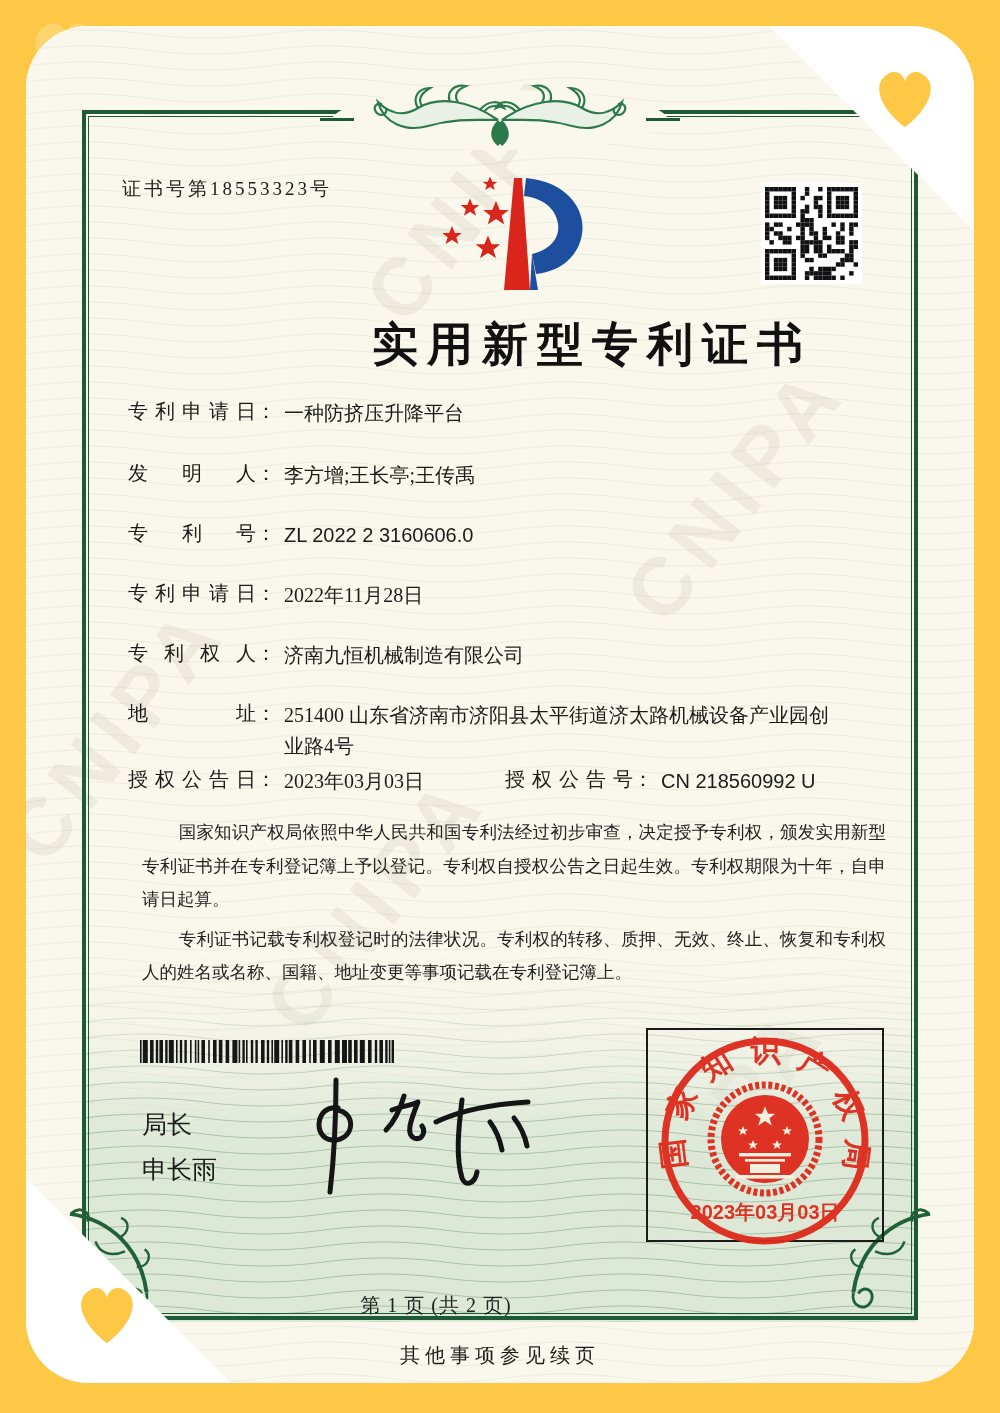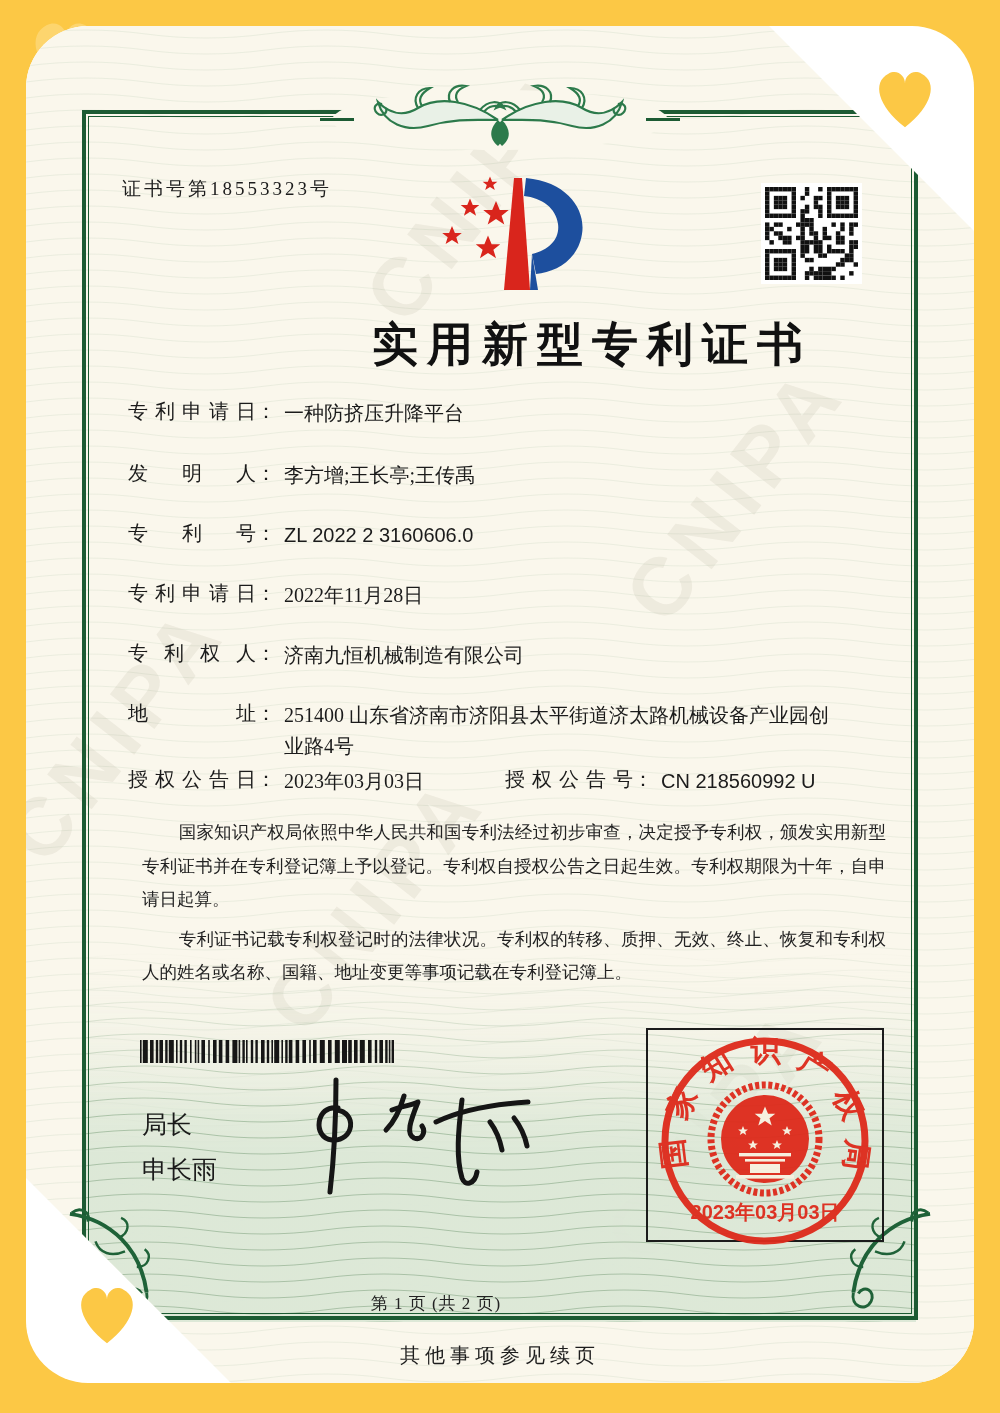--- a/index.html
+++ b/index.html
@@ -68,21 +68,21 @@
   .director { position:absolute; left:116px; top:1086px; font-family:"Liberation Sans",sans-serif;
               font-size:25px; color:#1a1a1a; line-height:1.0; }
   .director div { margin-bottom:20px; }
   .signature { position:absolute; left:250px; top:1040px; width:270px; height:140px; }
 
   .sealbox { position:absolute; left:620px; top:1002px; width:238px; height:214px;
              border:2px solid #1b1b1b; }
   .seal { position:absolute; left:-1px; top:-6px; width:236px; height:230px; opacity:.95; }
 
   .pageinfo { position:absolute; left:56px; top:1266px; width:708px; text-align:center;
-              font-size:17px; color:#222; letter-spacing:1px; }
+              font-size:20px; color:#222; letter-spacing:1px; }
   .footnote { position:absolute; left:0; top:1316px; width:948px; text-align:center;
               font-size:20px; letter-spacing:5px; color:#1d1d1d; }
 </style>
 </head>
 <body>
 
 <div class="canvas">
 
   <svg class="heart" style="left:20px;top:10px" width="92" height="88" viewBox="0 0 80 72">
     <path d="M40 66 C12 44 6 20 23 11 C33 6 40 14 40 21 C40 14 47 6 57 11 C74 20 68 44 40 66 Z" fill="#fdd97c" opacity="0.75"></path>

